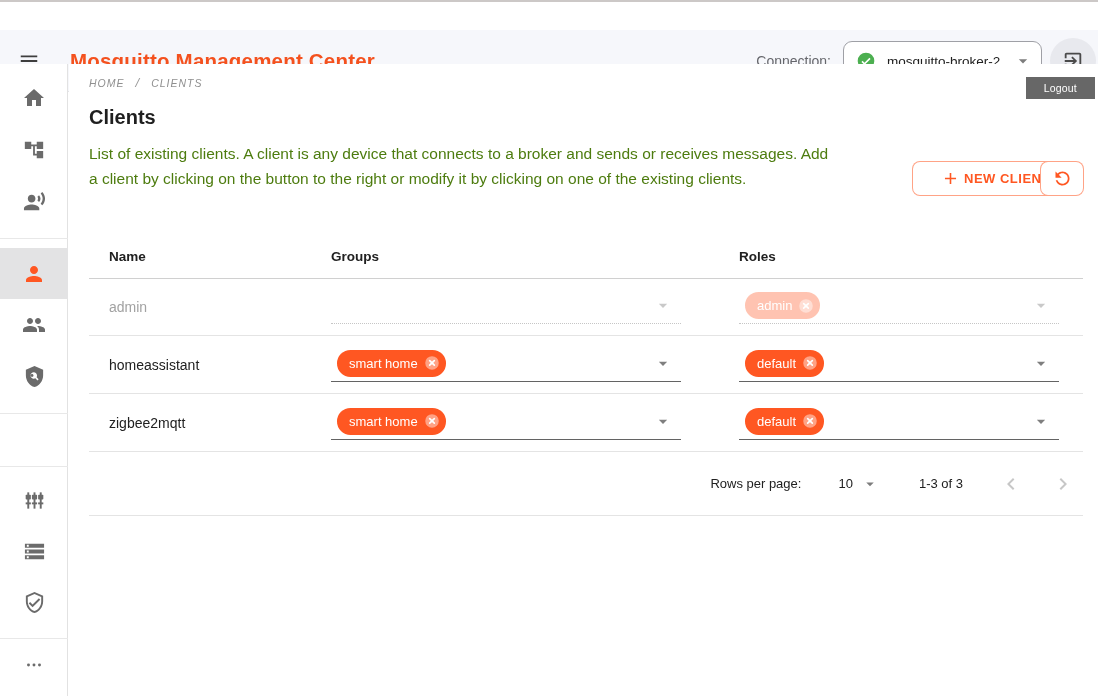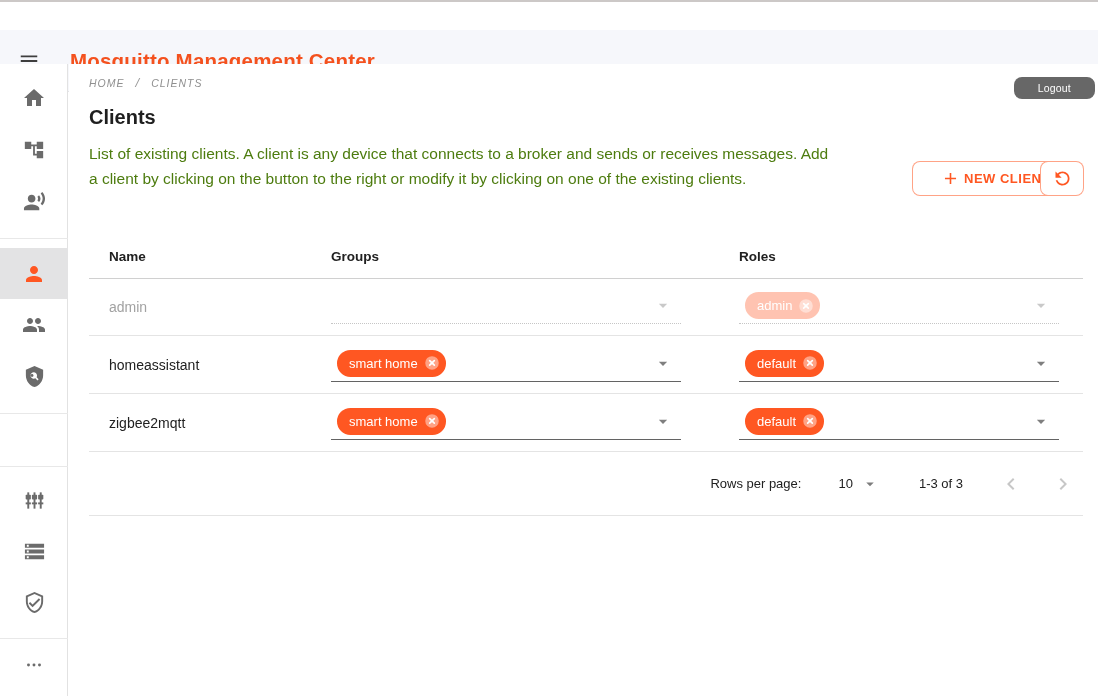--- a/index.html
+++ b/index.html
@@ -12,21 +12,21 @@
   .header { position:absolute; left:0; top:2px; width:1098px; height:62px; background:#f6f7fb; border-bottom:1px solid #e4e4e8; display:flex; align-items:center;margin-top:28px; }
   .hamburger { width:40px; height:40px; margin-left:9px; border:none; background:transparent; display:flex; align-items:center; justify-content:center; cursor:pointer; }
   .app-title { position:absolute; left:70px; top:0; line-height:62px; font-size:20.5px; font-weight:700; color:#f4511e; letter-spacing:0.2px; white-space:nowrap; }
   .header-right { position:absolute; right:0; top:0; height:62px; display:flex; align-items:center; }
   .conn-label { font-size:14px; color:#66676c; margin-right:12px; }
   .conn-select { width:199px; height:40px; background:#fff; border:1px solid #9fa0a6; border-radius:9px; display:flex; align-items:center; padding:0 8px 0 12px; cursor:pointer; }
   .conn-select .txt { font-size:13.5px; color:#212121; margin-left:11px; }
   .conn-select .caret { margin-left:auto; display:flex; }
   .logout-btn { width:46px; height:46px; border-radius:50%; background:#e8e9ee; border:none; margin:0 2px 0 8px; display:flex; align-items:center; justify-content:center; cursor:pointer; flex:0 0 auto; }
 
-  .tooltip { position:absolute; top:77px; right:3px; background:rgba(95,95,95,0.95); color:#fff; font-size:10.5px; padding:5px 24px; border-radius:8px; letter-spacing:0.2px; z-index:5; }
+  .tooltip { position:absolute; top:77px; right:3px; background:rgba(95,95,95,0.95); color:#fff; font-size:10.5px; padding:5px 18px; border-radius:0; letter-spacing:0.2px; z-index:5; }
 
   
   .sidebar { position:absolute; left:0; top:64px; width:68px; height:632px; background:#fff; border-right:1px solid #e2e2e2; }
   .side-item { position:absolute; left:0; width:68px; height:48px; display:flex; align-items:center; justify-content:center; cursor:pointer; }
   .side-item.selected { background:#e3e3e4; height:51px; }
   .side-div { position:absolute; left:0; width:68px; height:1px; background:#e8e8e8; }
   .si-1{top:10px} .si-2{top:62px} .si-3{top:113px} .si-4{top:184px} .si-5{top:237px} .si-6{top:288px}
   .si-7{top:412px} .si-8{top:463px} .si-9{top:514px} .si-10{top:577px}
   .sd-1{top:174px} .sd-2{top:349px} .sd-3{top:402px} .sd-4{top:574px}
 
@@ -76,20 +76,44 @@
 
 <div class="header">
   <button class="hamburger">
     <span style="display:flex">
       <svg width="22" height="22" viewBox="0 0 24 24" fill="#3e3e3e">
           <path d="M3 18h18v-2H3v2zm0-5h18v-2H3v2zm0-7v2h18V6H3z"></path>
         </svg>
     </span>
   </button>
   <div class="app-title">Mosquitto Management Center</div>
+  <div class="header-right">
+    <span class="conn-label">Connection:</span>
+    <div class="conn-select">
+      <span style="display:flex">
+        <svg width="20" height="20" viewBox="0 0 24 24">
+            <circle cx="12" cy="12" r="10" fill="#4caf50"></circle>
+            <path d="M10.2 14.1 7.9 11.8l-1.4 1.4 3.7 3.7 7.3-7.3-1.4-1.4z" fill="#fff"></path>
+          </svg>
+      </span>
+      <span class="txt">mosquitto-broker-2</span>
+      <span class="caret">
+        <svg width="20" height="20" viewBox="0 0 24 24">
+            <path d="M7 10l5 5 5-5z" fill="#7d7d7d"></path>
+          </svg>
+      </span>
+    </div>
+    <button class="logout-btn">
+      <span style="display:flex">
+        <svg width="22" height="22" viewBox="0 0 24 24" fill="#4a4a4a">
+            <path d="M10.09 15.59 11.5 17l5-5-5-5-1.41 1.41L12.67 11H3v2h9.67l-2.58 2.59zM19 3H5c-1.11 0-2 .9-2 2v4h2V5h14v14H5v-4H3v4c0 1.1.89 2 2 2h14c1.1 0 2-.9 2-2V5c0-1.1-.9-2-2-2z"></path>
+          </svg>
+      </span>
+    </button>
+  </div>
 </div>
 
 <div class="tooltip">Logout</div>
 
 <div class="sidebar">
   <div class="side-item si-1">
     <span style="display:flex">
         <svg width="24" height="24" viewBox="0 0 24 24" fill="#6b6b6b">
           <path d="M10 20v-6h4v6h5v-8h3L12 3 2 12h3v8z"></path>
         </svg>

